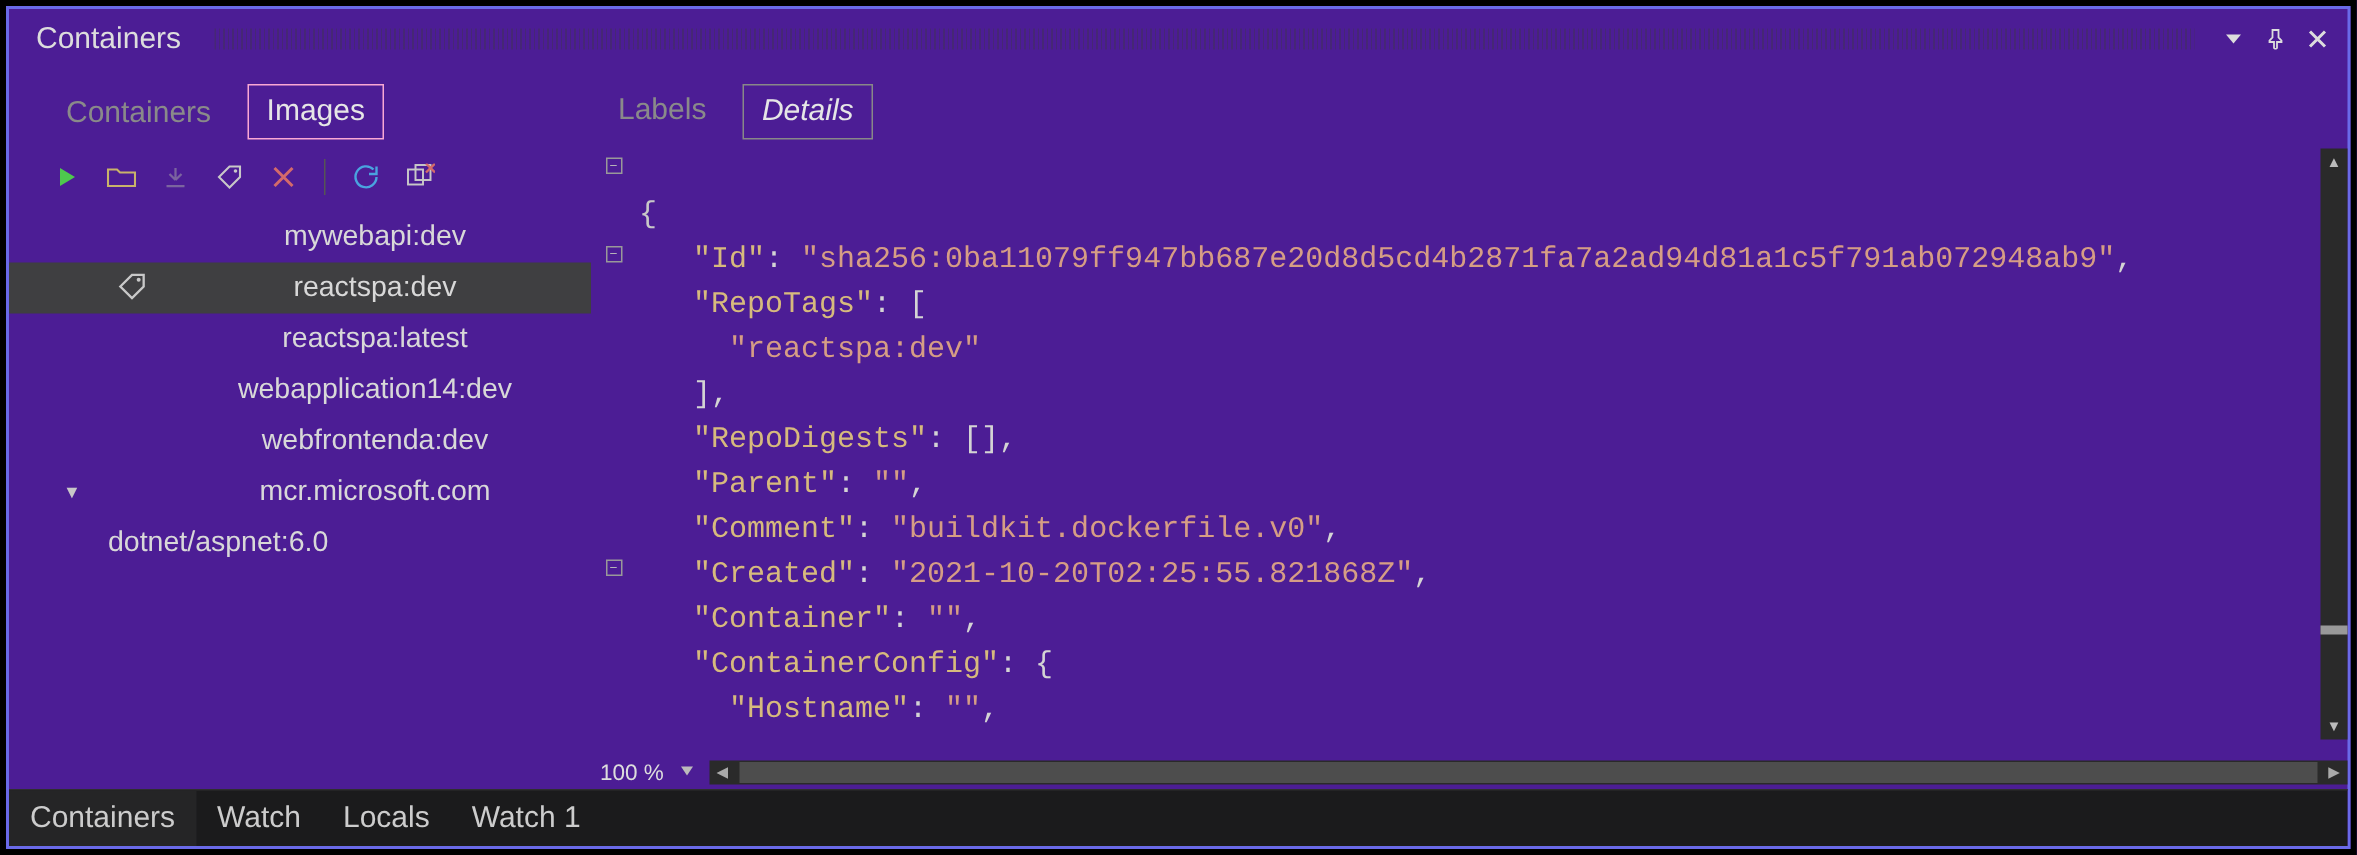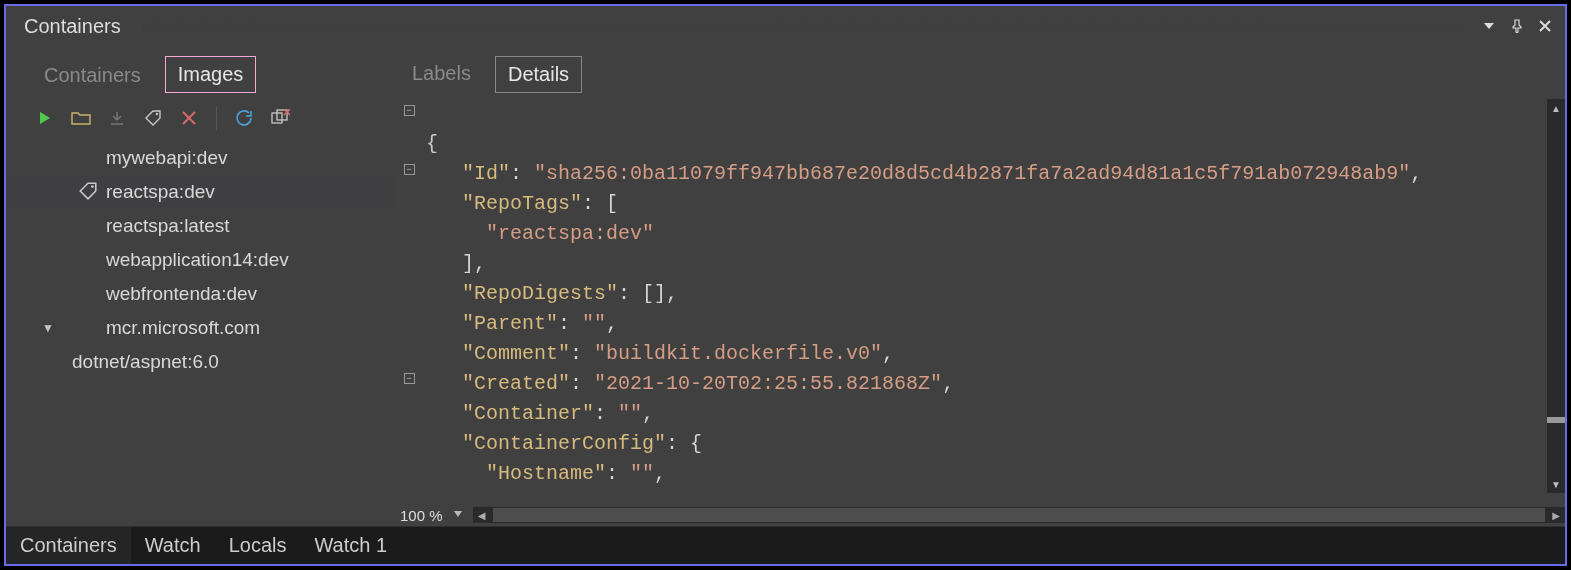--- a/index.html
+++ b/index.html
@@ -1,19 +1,19 @@
 <!DOCTYPE html>
 <html><head>
 <meta charset="utf-8">
 <style>
   * { box-sizing: border-box; margin: 0; padding: 0; }
   html, body { width: 1571px; height: 570px; background: #000; font-family: "Segoe UI", Tahoma, sans-serif; overflow: hidden; }
   .window {
     position: absolute; left: 4px; top: 4px; right: 4px; bottom: 4px;
-    background: #404040; border: 2px solid #6a6ae8; display: flex; flex-direction: column;
+    background: #4c1d95; border: 2px solid #6a6ae8; display: flex; flex-direction: column;
   }
   .titlebar {
     height: 40px; display: flex; align-items: center; padding: 0 8px 0 18px;
     color: #ddd; font-size: 20px;
   }
   .titlebar .title { margin-right: 12px; }
   .titlebar .grip { flex: 1; height: 14px; background:
     repeating-linear-gradient(90deg, #3a3a3a 0 1px, transparent 1px 3px);
     opacity: .35; margin: 0 10px;
   }
@@ -22,29 +22,29 @@
   .left { width: 388px; display:flex; flex-direction:column; border-right: 0; }
   .left-tabs { display:flex; align-items:flex-end; gap:12px; padding: 10px 0 6px 26px; }
   .left-tab { color:#8a8a8a; font-size:20px; padding:6px 12px; }
   .left-tab.active { color:#e6e6e6; border:1px solid #f9a8d4; }
   .toolbar { display:flex; align-items:center; gap:10px; padding: 6px 20px 8px 26px; }
   .tb-btn { width:26px; height:26px; display:flex; align-items:center; justify-content:center; color:#ccc; }
   .sep { width:1px; height:24px; background:#555; margin:0 4px;}
   .tree { flex:1; overflow:auto; padding-top:2px; }
   .tree-item { display:flex; align-items:center; height:34px; color:#d8d8d8; font-size:19px; padding-left: 62px; position:relative;}
   .tree-item .expander { position:absolute; left:28px; width:16px; color:#c8c8c8; font-size:12px;}
-  .tree-item.depth1 { padding-left: 100px; }
+  .tree-item.depth1 { padding-left: 100px; justify-content: center; }
   .tree-item.depth1 .expander { left:28px; }
   .tree-item.depth2 { padding-left: 66px; }
   .tree-item.selected { background:#3f3f41; }
   .tree-item .tagicon { position:absolute; left:72px; width:22px; height:22px; }
   .right { flex:1; display:flex; flex-direction:column; min-width:0; }
   .right-tabs { display:flex; align-items:flex-start; gap:12px; padding: 10px 0 6px 6px; }
   .right-tab { color:#8a8a8a; font-size:20px; padding:6px 12px; }
-  .right-tab.active { color:#e6e6e6; border:1px solid #888; }
+  .right-tab.active { color:#e6e6e6; border:1px solid #888;font-style:italic; }
   .editor-wrap { flex:1; display:flex; min-height:0; position:relative; }
   .gutter { width:30px; display:flex; flex-direction:column; align-items:center; padding-top:4px; gap: 0;}
   .fold { width:11px; height:11px; border:1px solid #999; color:#bbb; font-size:9px; line-height:9px; text-align:center; margin-top:0px;}
   .editor { flex:1; font-family: Consolas, "Courier New", monospace; font-size:20px; line-height:30px; color:#d4d4d4; white-space:pre; overflow:hidden; position:relative; padding-left:2px;}
   .k { color:#d7ba7d; } 
   .s { color:#d69d85; } 
   .p { color:#d4d4d4; } 
   .br { color:#c8c8c8; }
   .vscroll { width:18px; background:#2a2a2a; position:relative; }
   .vscroll .up, .vscroll .down { height:18px; display:flex; align-items:center; justify-content:center; color:#bbb; font-size:10px;}

